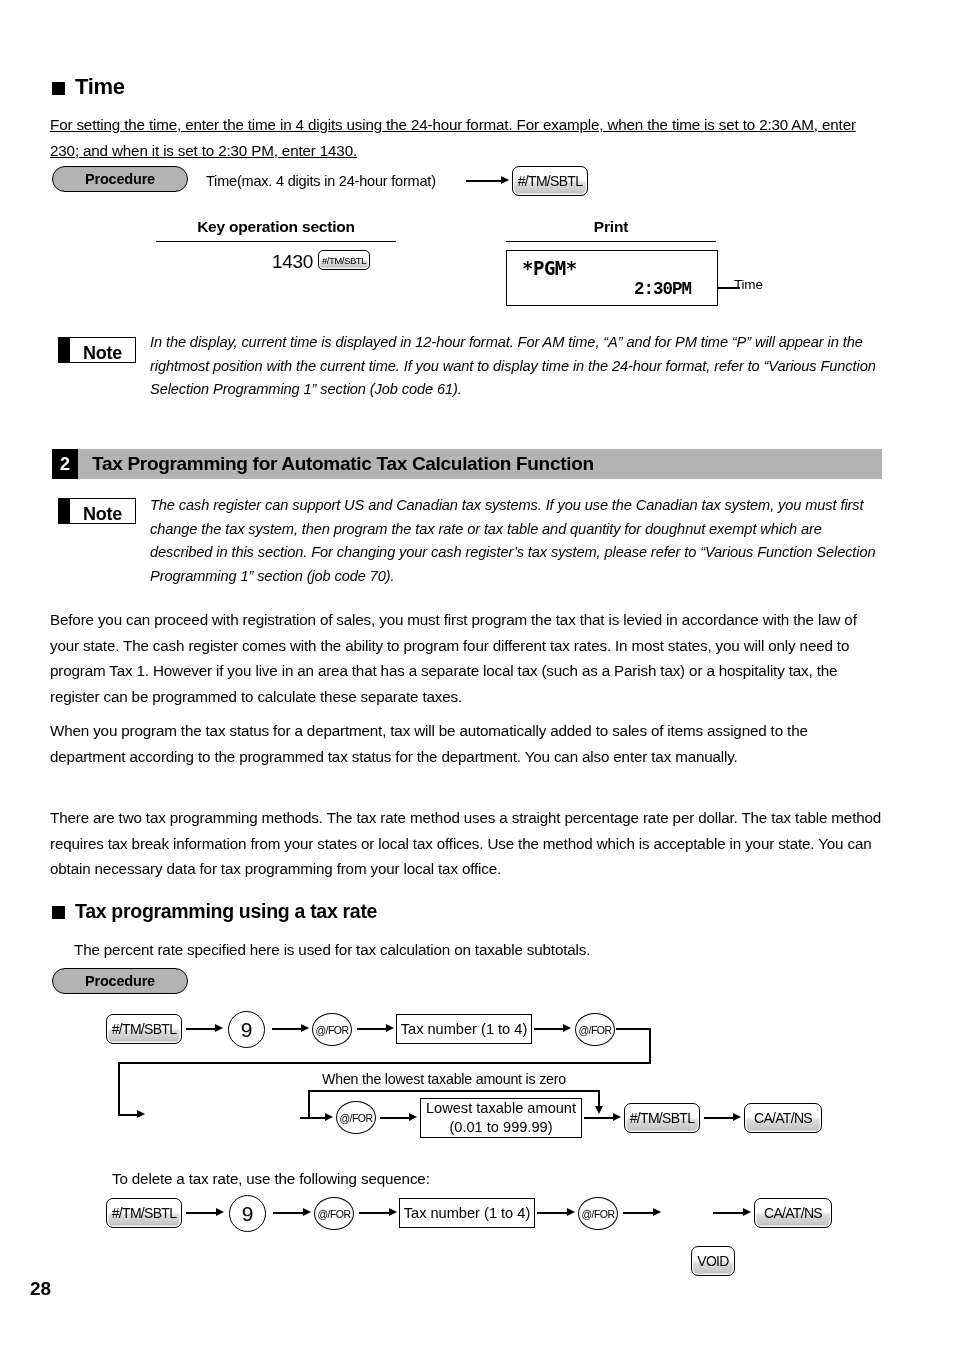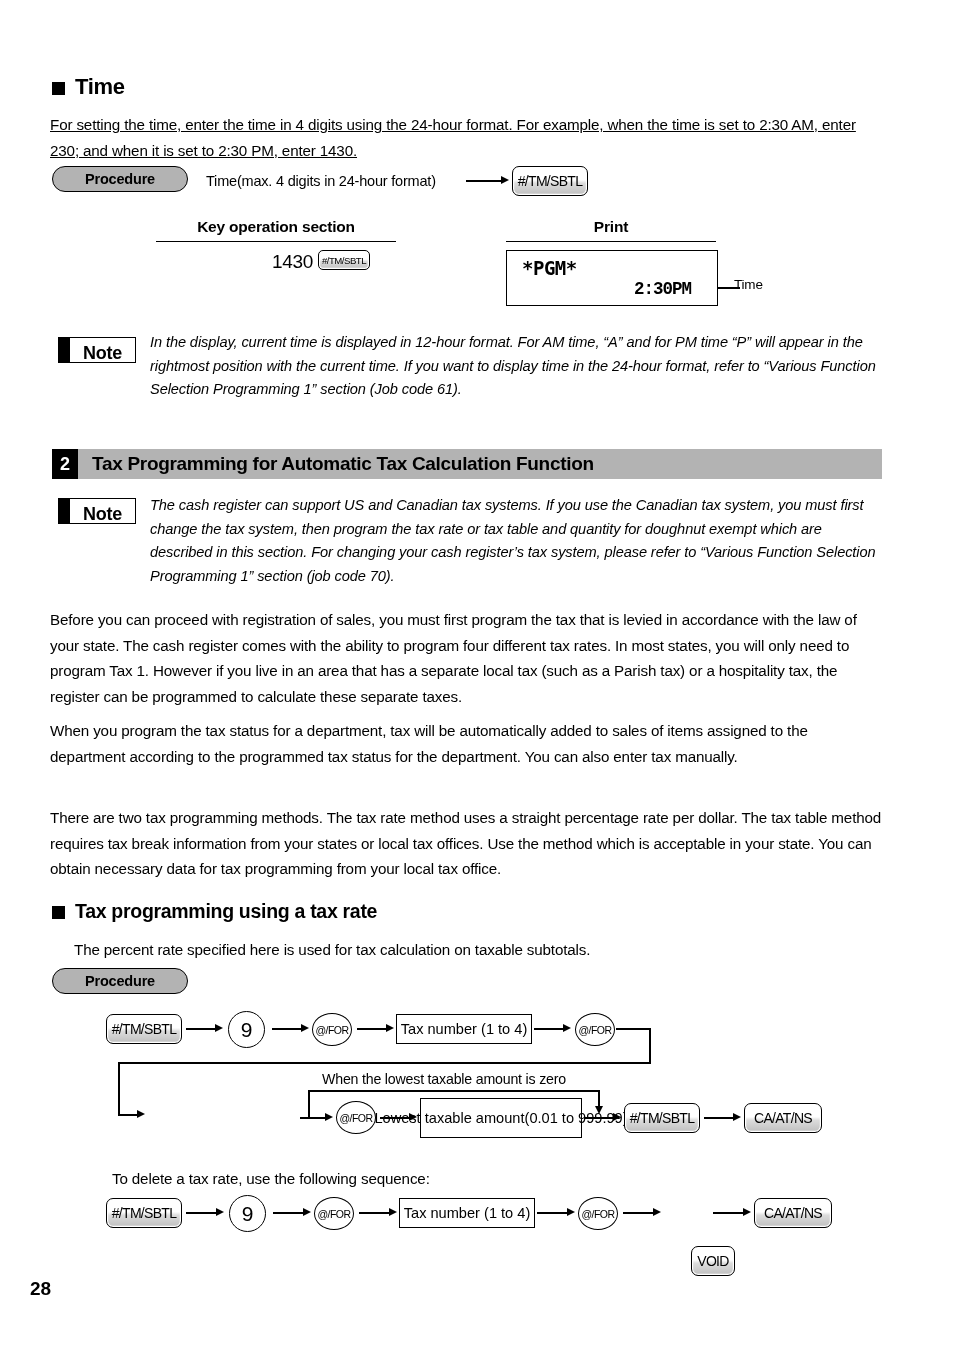--- a/index.html
+++ b/index.html
@@ -356,21 +356,21 @@
 
   <div class="hline" style="left:300px; top:1117px; width:28px;"></div>
   <div class="arrow-r" style="left:325px; top:1113px;"></div>
 
   <div class="keycircle c-for" style="position:absolute; left:336px; top:1101px;">
     <span>@/FOR</span>
   </div>
   <div class="hline" style="left:380px; top:1117px; width:32px;"></div>
   <div class="arrow-r" style="left:409px; top:1113px;"></div>
 
-  <div class="procbox" style="position:absolute; left:420px; top:1098px; width:162px; height:40px; ">
+  <div class="procbox" style="position:absolute; left:420px; top:1098px; width:162px; height:40px; flex-direction:column;">
     <span>Lowest taxable amount</span>
     <span>(0.01 to 999.99)</span>
   </div>
 
   <div class="flow-caption" style="left:322px; top:1071px;">When the lowest taxable amount is zero</div>
   <div class="vline" style="left:308px; top:1090px; height:28px;"></div>
   <div class="hline" style="left:308px; top:1090px; width:292px;"></div>
   <div class="vline" style="left:598px; top:1090px; height:19px;"></div>
   <div class="vline" style="left:598px; top:1098px; height:11px;"></div>
   <div class="arrow-d" style="left:595px; top:1106px;"></div>

